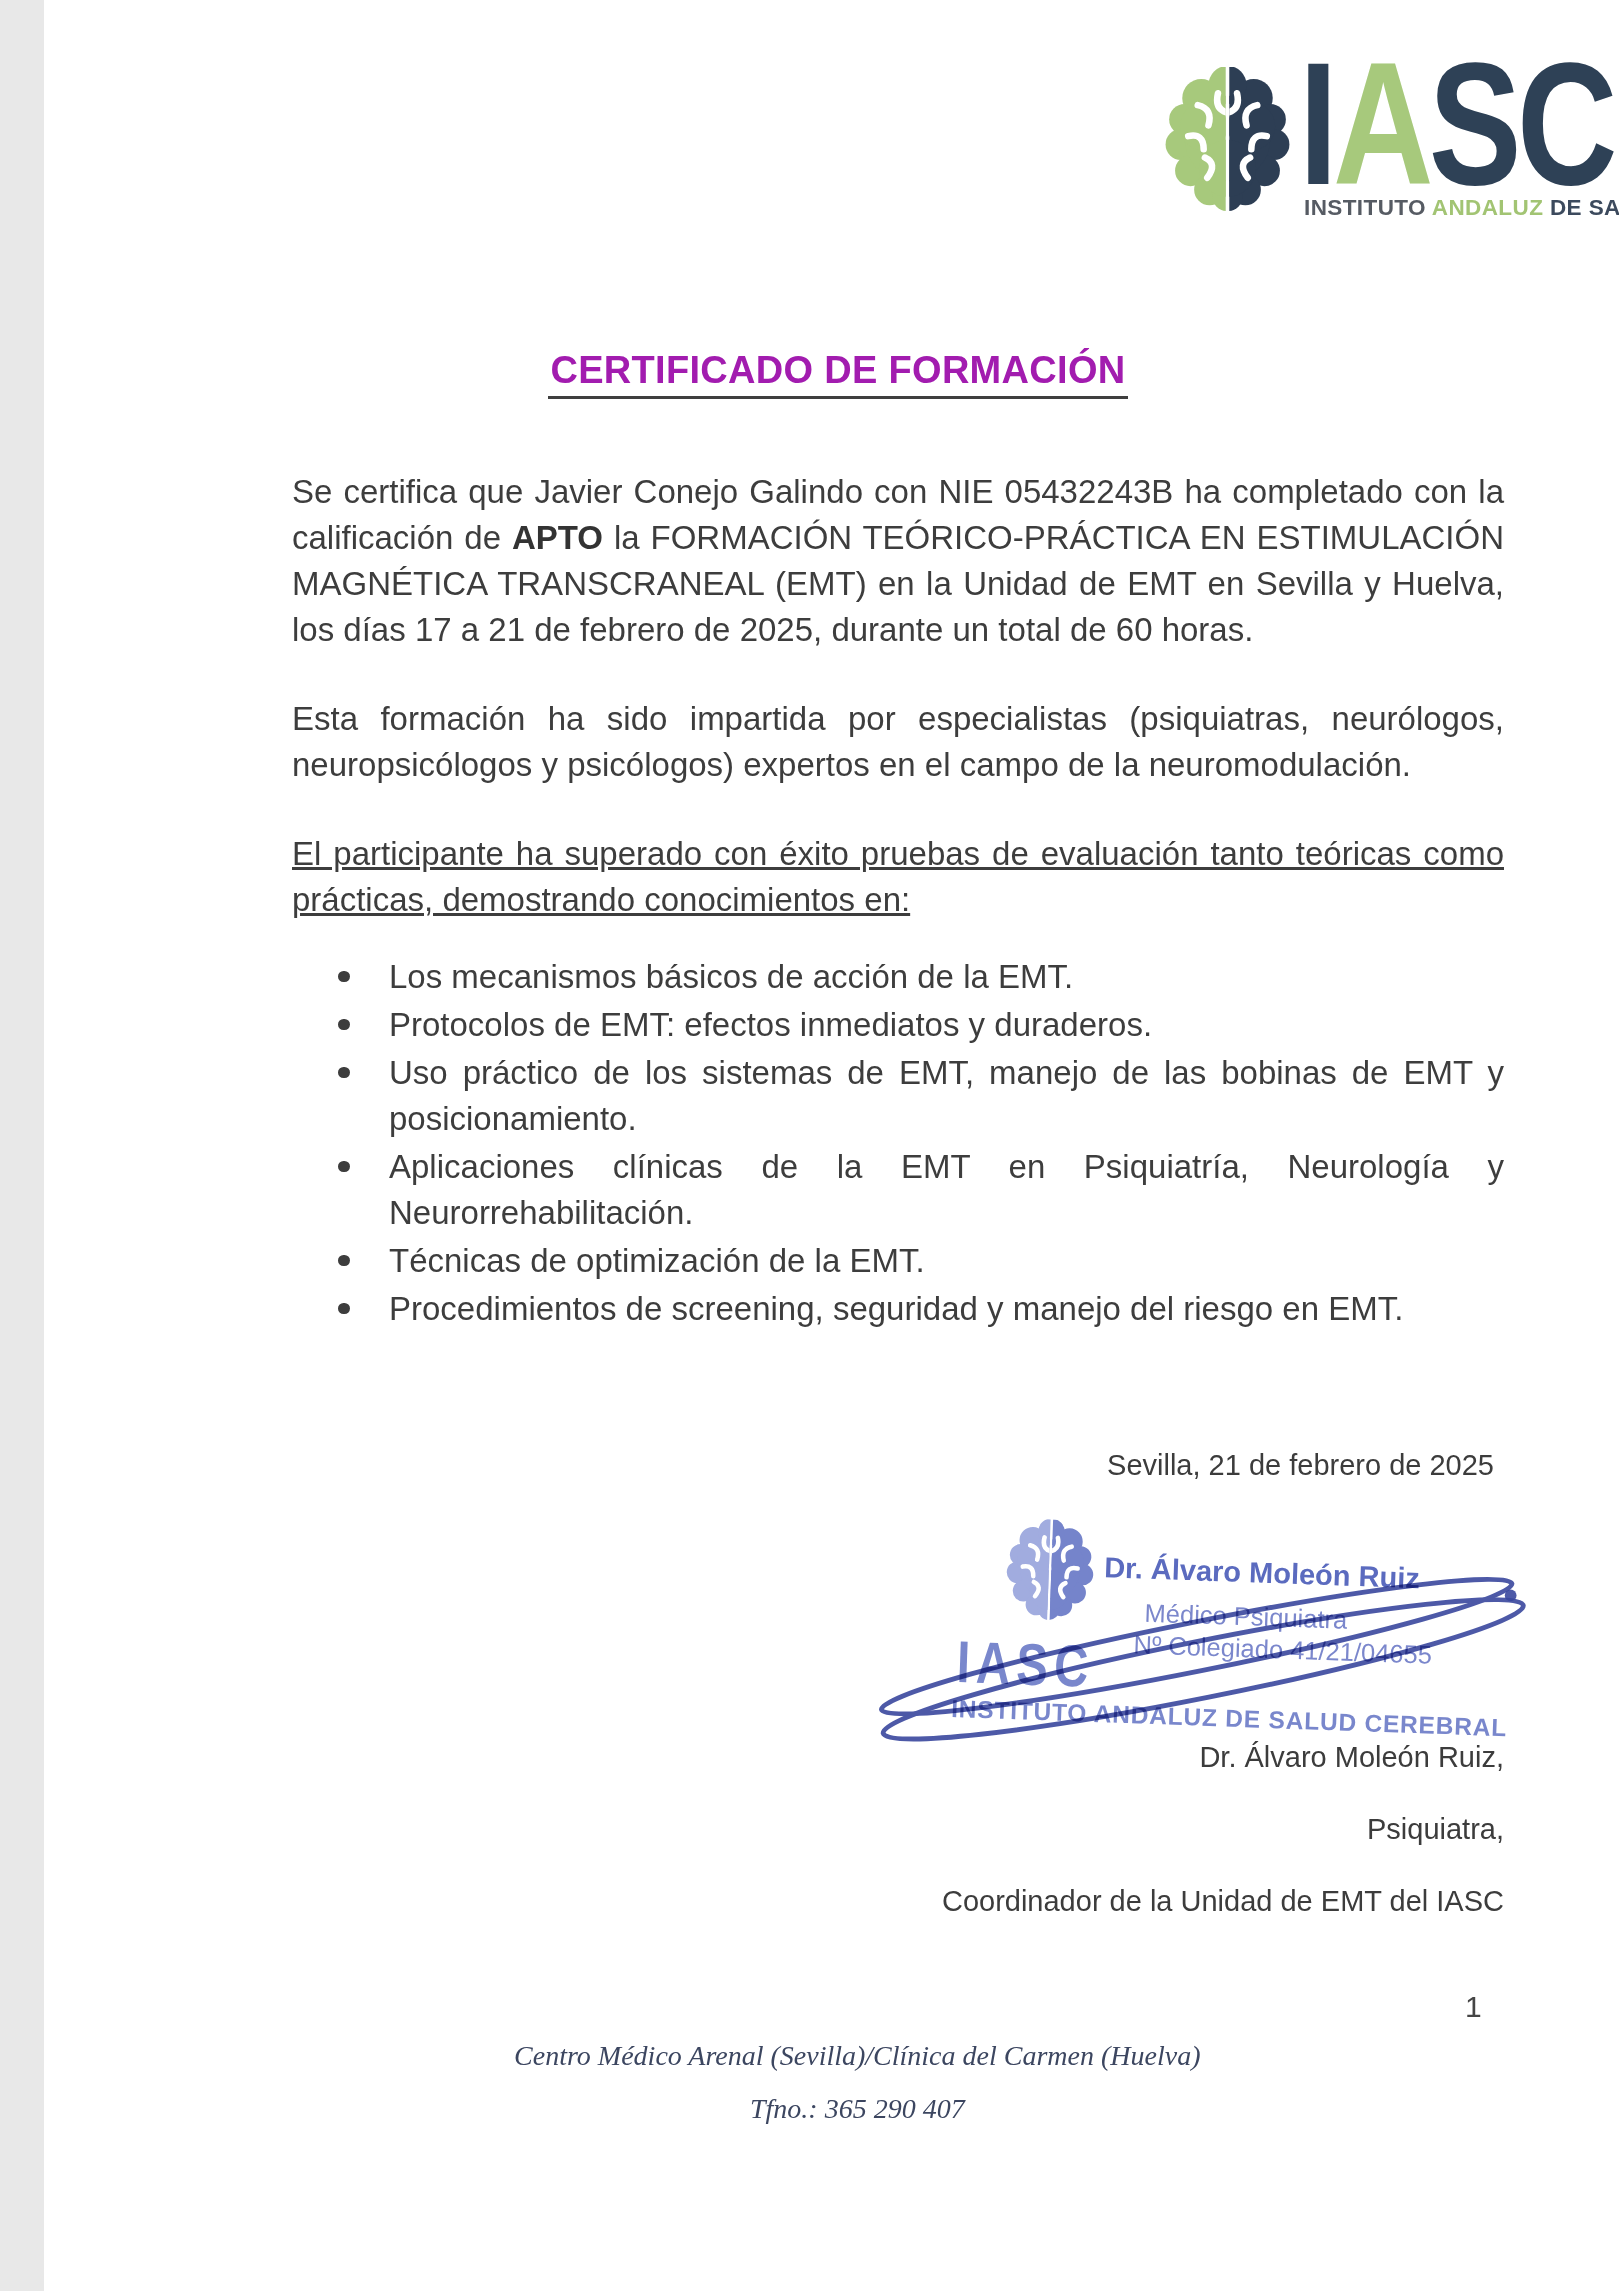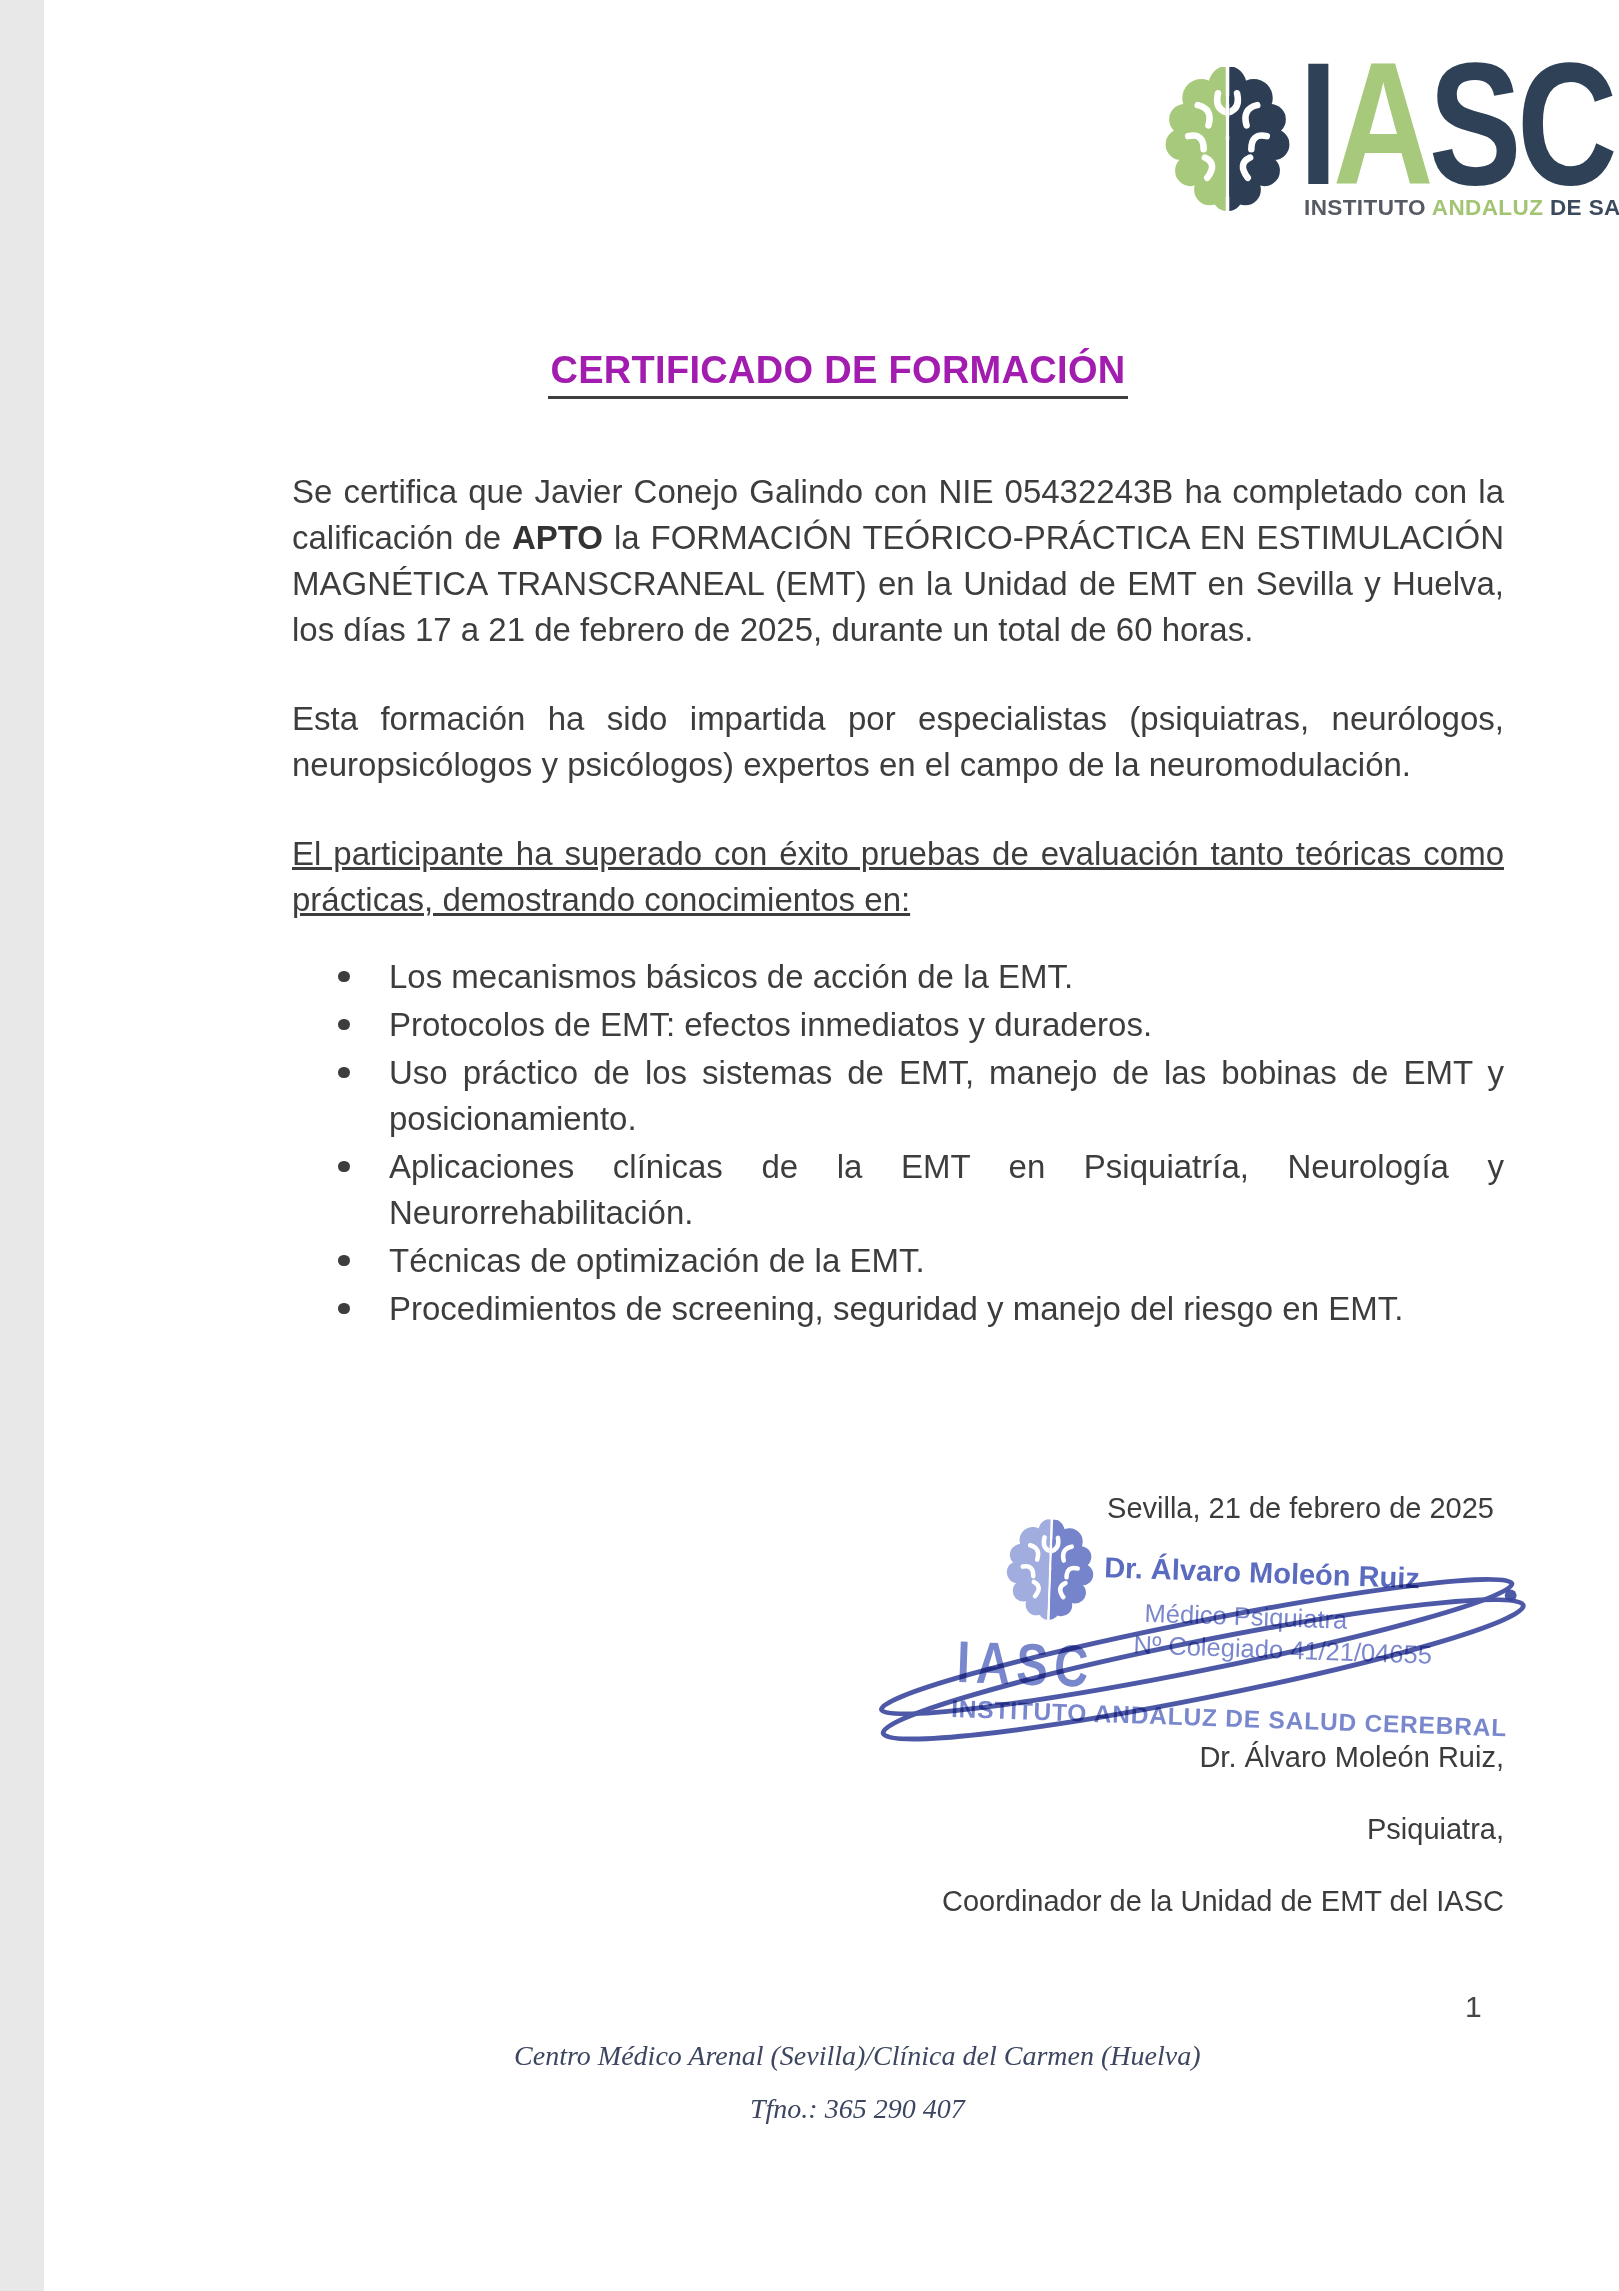--- a/index.html
+++ b/index.html
@@ -41,21 +41,21 @@
   .content p{margin:0 0 43px 0;}
   .content p.tight{margin-bottom:31px;text-decoration:underline;}
   b.apto{font-weight:bold;color:#333;}
   ul.topics{margin:0;padding:0;list-style:none;}
   ul.topics li{position:relative;padding-left:97px;margin-bottom:2px;text-align:justify;}
   ul.topics .dot{
     position:absolute;left:46px;top:16.7px;width:11.8px;height:11.8px;border-radius:50%;
     background:#3d3d3d;
   }
   
-  .date-line{position:absolute;top:1492px;right:169px;font-size:29px;color:#3c3c3c;}
+  .date-line{position:absolute;top:1449px;right:169px;font-size:29px;color:#3c3c3c;}
   
   .stamp{
     position:absolute;left:912px;top:1514px;width:549px;height:221px;
     transform:rotate(2deg);transform-origin:left top;
     mix-blend-mode:multiply;z-index:3;
   }
   .stamp-brain{position:absolute;left:39px;top:2px;width:114px;height:104px;opacity:0.88;}
   .stamp-acronym{
     position:absolute;left:5.9px;top:114px;font-size:59px;font-weight:bold;
     letter-spacing:7.8px;color:#6272c4;opacity:0.85;

